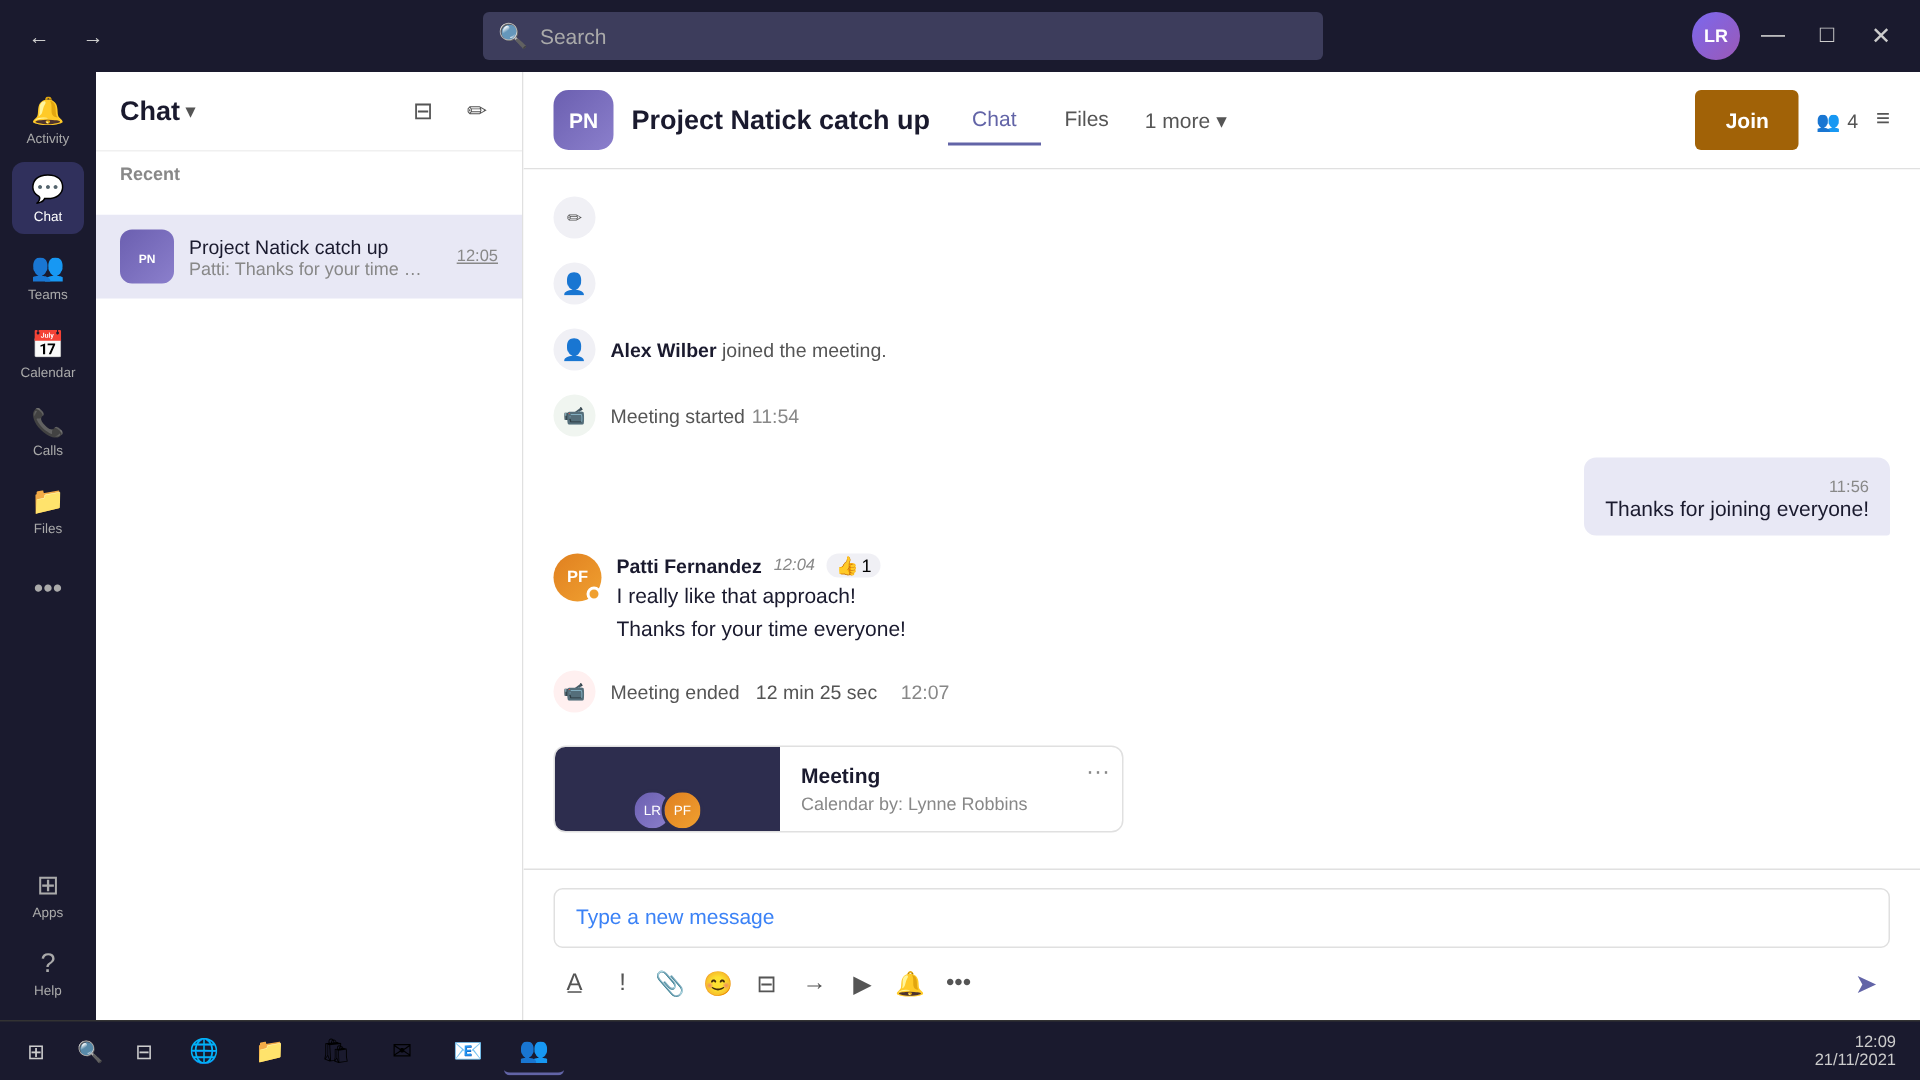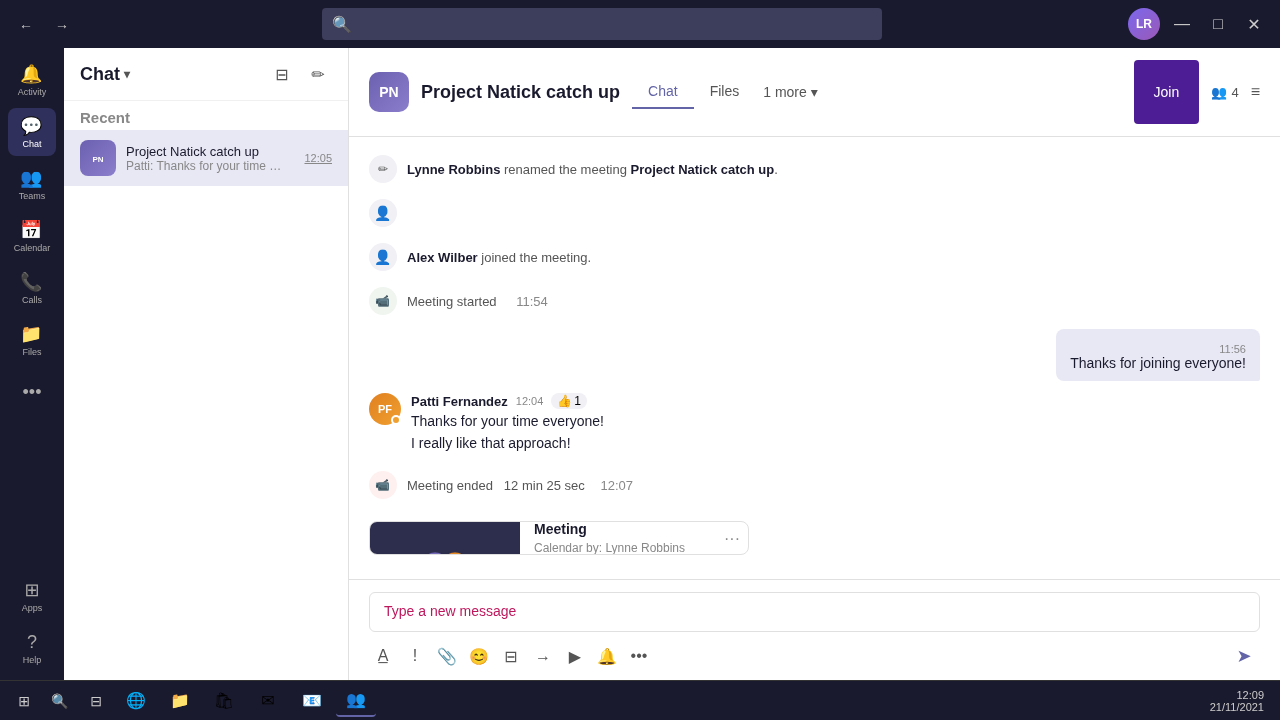--- a/index.html
+++ b/index.html
@@ -75,21 +75,21 @@
     .chat-panel-title {
       display: flex; align-items: center; gap: 4px; font-size: 18px; font-weight: 600; color: #1a1a2e;
     }
     .chat-panel-title .chevron { font-size: 12px; color: #555; }
     .chat-panel-actions { display: flex; gap: 8px; }
     .chat-panel-actions button {
       background: none; border: none; color: #555; cursor: pointer; font-size: 16px;
       width: 28px; height: 28px; display: flex; align-items: center; justify-content: center;
     }
     .section-label {
-      padding: 8px 16px 4px; font-size: 15px; color: #888; font-weight: 600;
+      padding: 8px 16px 20px; font-size: 12px; color: #888; font-weight: 600;
     }
     .chat-list { flex: 1; overflow-y: auto; }
     .chat-item {
       display: flex; align-items: center; padding: 10px 16px; cursor: pointer; gap: 10px;
     }
     .chat-item.active { background: #e8e8f5; }
     .chat-item-avatar {
       width: 36px; height: 36px; border-radius: 8px; flex-shrink: 0;
       display: flex; align-items: center; justify-content: center;
       font-size: 12px; font-weight: bold; color: white; position: relative;
@@ -124,22 +124,22 @@
       padding: 8px 16px; font-size: 14px; color: #555; cursor: pointer;
       border-bottom: 2px solid transparent; white-space: nowrap;
     }
     .conv-tab.active { color: #6264a7; border-bottom: 2px solid #6264a7; font-weight: 500; }
     .conv-tab-more {
       padding: 8px 8px; font-size: 14px; color: #555; cursor: pointer;
       display: flex; align-items: center; gap: 4px;
     }
     .conv-header-right { display: flex; align-items: center; gap: 12px; }
     .join-btn {
-      background: #4c1d95; color: white; border: none; padding: 24px 20px;
-      border-radius: 4px; font-size: 14px; font-weight: 400; cursor: pointer;
+      background: #a16207; color: white; border: none; padding: 12px 20px;
+      border-radius: 4px; font-size: 14px; font-weight: 700; cursor: pointer;
     }
     .participants-count { display: flex; align-items: center; gap: 4px; font-size: 13px; color: #555; }
 
     
     .messages-area {
       flex: 1; overflow-y: auto; padding: 16px 20px; display: flex; flex-direction: column; gap: 12px;
       background: #fff;
     }
 
     
@@ -157,21 +157,21 @@
     
     .meeting-started {
       display: flex; align-items: center; gap: 10px; padding: 2px 0;
     }
     .meeting-icon {
       width: 28px; height: 28px; border-radius: 50%; background: #f0f5f0;
       display: flex; align-items: center; justify-content: center;
       font-size: 12px; flex-shrink: 0; color: #0a7a0a;
     }
     .meeting-text { font-size: 13px; color: #555; }
-    .meeting-time { color: #888; margin-left: 16px; }
+    .meeting-time { color: #888; margin-left: 1px; }
 
     
     .msg-out {
       display: flex; justify-content: flex-end;
     }
     .msg-bubble-out {
       background: #e8e8f5; border-radius: 8px 8px 2px 8px;
       padding: 10px 14px; max-width: 380px;
     }
     .msg-bubble-out .msg-time { font-size: 11px; color: #888; text-align: right; margin-top: 4px; }
@@ -188,21 +188,21 @@
       color: white; font-size: 11px; font-weight: bold; flex-shrink: 0;
       position: relative;
     }
     .msg-in-avatar .status-dot {
       position: absolute; bottom: 0; right: 0; width: 10px; height: 10px;
       border-radius: 50%; background: #f0a030; border: 2px solid white;
     }
     .msg-in-content { flex: 1; }
     .msg-in-header { display: flex; align-items: center; gap: 8px; margin-bottom: 4px; }
     .msg-in-name { font-size: 13px; font-weight: 600; color: #1a1a2e; }
-    .msg-in-time { font-size: 11px; color: #888; }
+    .msg-in-time { font-size: 11px; color: #888; font-style: italic; }
     .msg-reaction { display: flex; align-items: center; gap: 2px; background: #f0f0f5; border-radius: 10px; padding: 1px 6px; font-size: 12px; cursor: pointer; }
     .msg-in-text { font-size: 14px; color: #1a1a2e; margin-bottom: 6px; }
 
     
     .meeting-ended {
       display: flex; align-items: center; gap: 10px; padding: 2px 0;
     }
     .meeting-ended-icon {
       width: 28px; height: 28px; border-radius: 50%; background: #fff0f0;
       display: flex; align-items: center; justify-content: center;
@@ -240,21 +240,21 @@
     .video-title { font-size: 14px; font-weight: 600; color: #1a1a2e; margin-bottom: 4px; }
     .video-recorder { font-size: 12px; color: #888; }
     .video-more { position: absolute; top: 8px; right: 8px; background: none; border: none; cursor: pointer; color: #888; font-size: 16px; }
 
     
     .message-input-area {
       padding: 12px 20px 8px; border-top: 1px solid #e0e0e0;
     }
     .message-input-box {
       border: 1px solid #e0e0e0; border-radius: 6px; padding: 10px 14px;
-      font-size: 14px; color: #be185d; cursor: text; margin-bottom: 8px; min-height: 40px;
+      font-size: 14px; color: #3b82f6; cursor: text; margin-bottom: 8px; min-height: 40px;
     }
     .message-toolbar {
       display: flex; align-items: center; gap: 4px;
     }
     .msg-tool-btn {
       background: none; border: none; color: #555; cursor: pointer;
       width: 28px; height: 28px; display: flex; align-items: center; justify-content: center;
       border-radius: 4px; font-size: 16px;
     }
     .msg-send-btn {
@@ -284,20 +284,21 @@
 </head>
 <body>
 
 <div class="titlebar">
   <div class="titlebar-nav">
     <button>←</button>
     <button>→</button>
   </div>
   <div class="search-bar">
     <span>🔍</span>
+    <input type="text" placeholder="Search" style="">
   </div>
   <div class="titlebar-right">
     <div class="avatar-circle">LR</div>
     <button>—</button>
     <button>□</button>
     <button>✕</button>
   </div>
 </div>
 
 <div class="main-layout">
@@ -395,23 +396,20 @@
           <span>4</span>
         </div>
         <button style="background:none;border:none;cursor:pointer;color:#555;font-size:16px;">≡</button>
       </div>
     </div>
 
     <div class="messages-area">
 
       <div class="system-msg">
         <div class="system-icon">✏</div>
-        <div class="system-text">
-          <strong>Lynne Robbins</strong> renamed the meeting <strong>Project Natick catch up</strong>.
-        </div>
       </div>
 
       <div class="system-msg">
         <div class="system-icon" style="font-size:14px;">👤</div>
       </div>
 
       <div class="system-msg">
         <div class="system-icon" style="font-size:14px;">👤</div>
         <div class="system-text">
           <strong>Alex Wilber</strong> joined the meeting.
@@ -440,22 +438,22 @@
         </div>
         <div class="msg-in-content">
           <div class="msg-in-header">
             <span class="msg-in-name">Patti Fernandez</span>
             <span class="msg-in-time">12:04</span>
             <div class="msg-reaction">
               <span>👍</span>
               <span>1</span>
             </div>
           </div>
+          <div class="msg-in-text">I really like that approach!</div>
           <div class="msg-in-text">Thanks for your time everyone!</div>
-          <div class="msg-in-text">I really like that approach!</div>
         </div>
       </div>
 
       <div class="meeting-ended">
         <div class="meeting-ended-icon">📹</div>
         <div class="meeting-ended-text">
           <span>Meeting ended</span>
           &nbsp;
           <span>12 min 25 sec</span>
           <span style="color:#888;margin-left:12px;">12:07</span>

